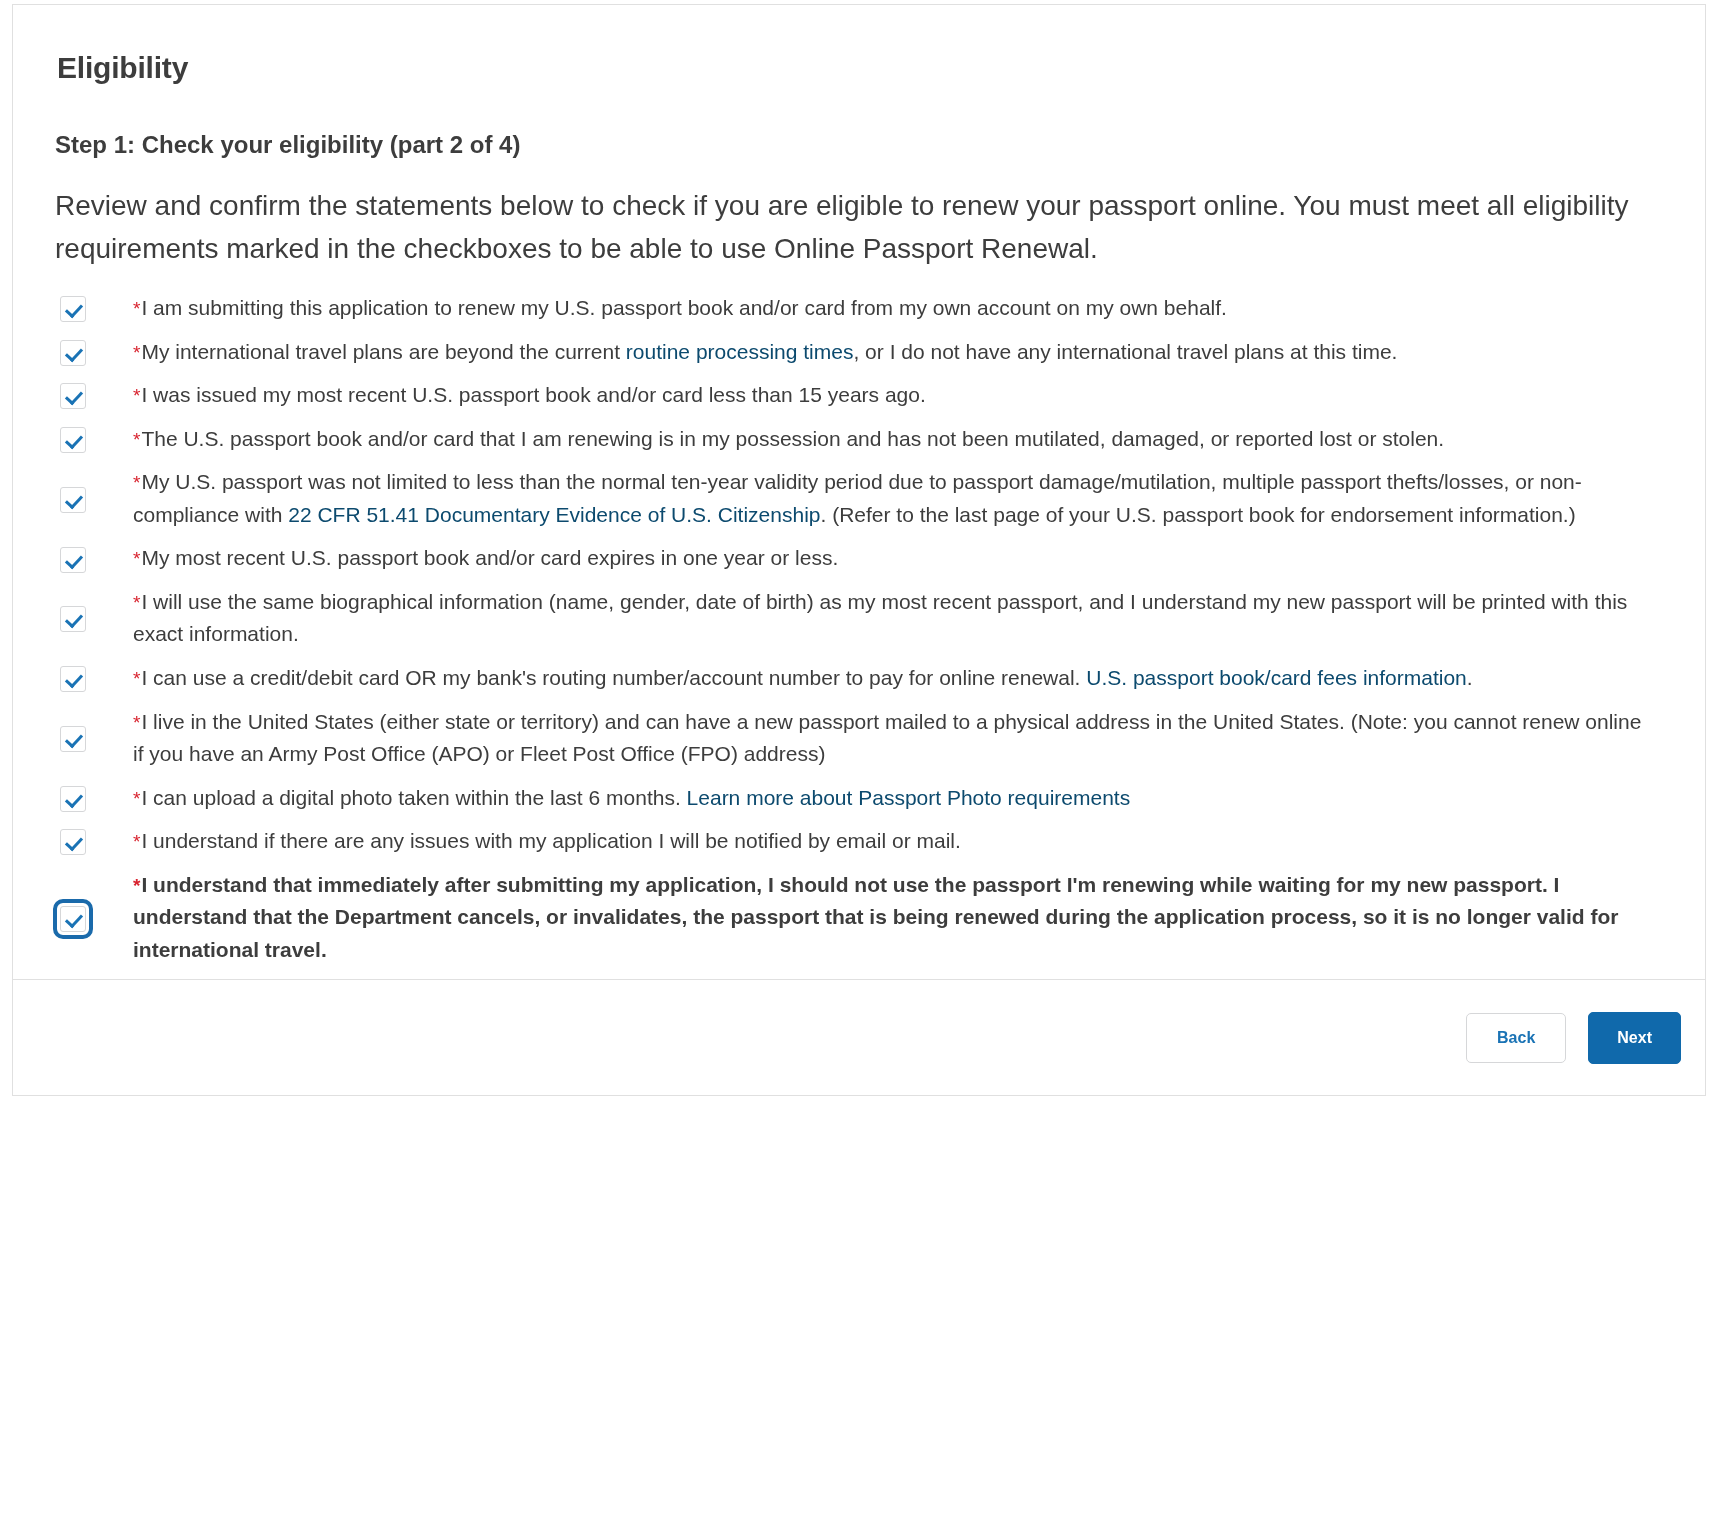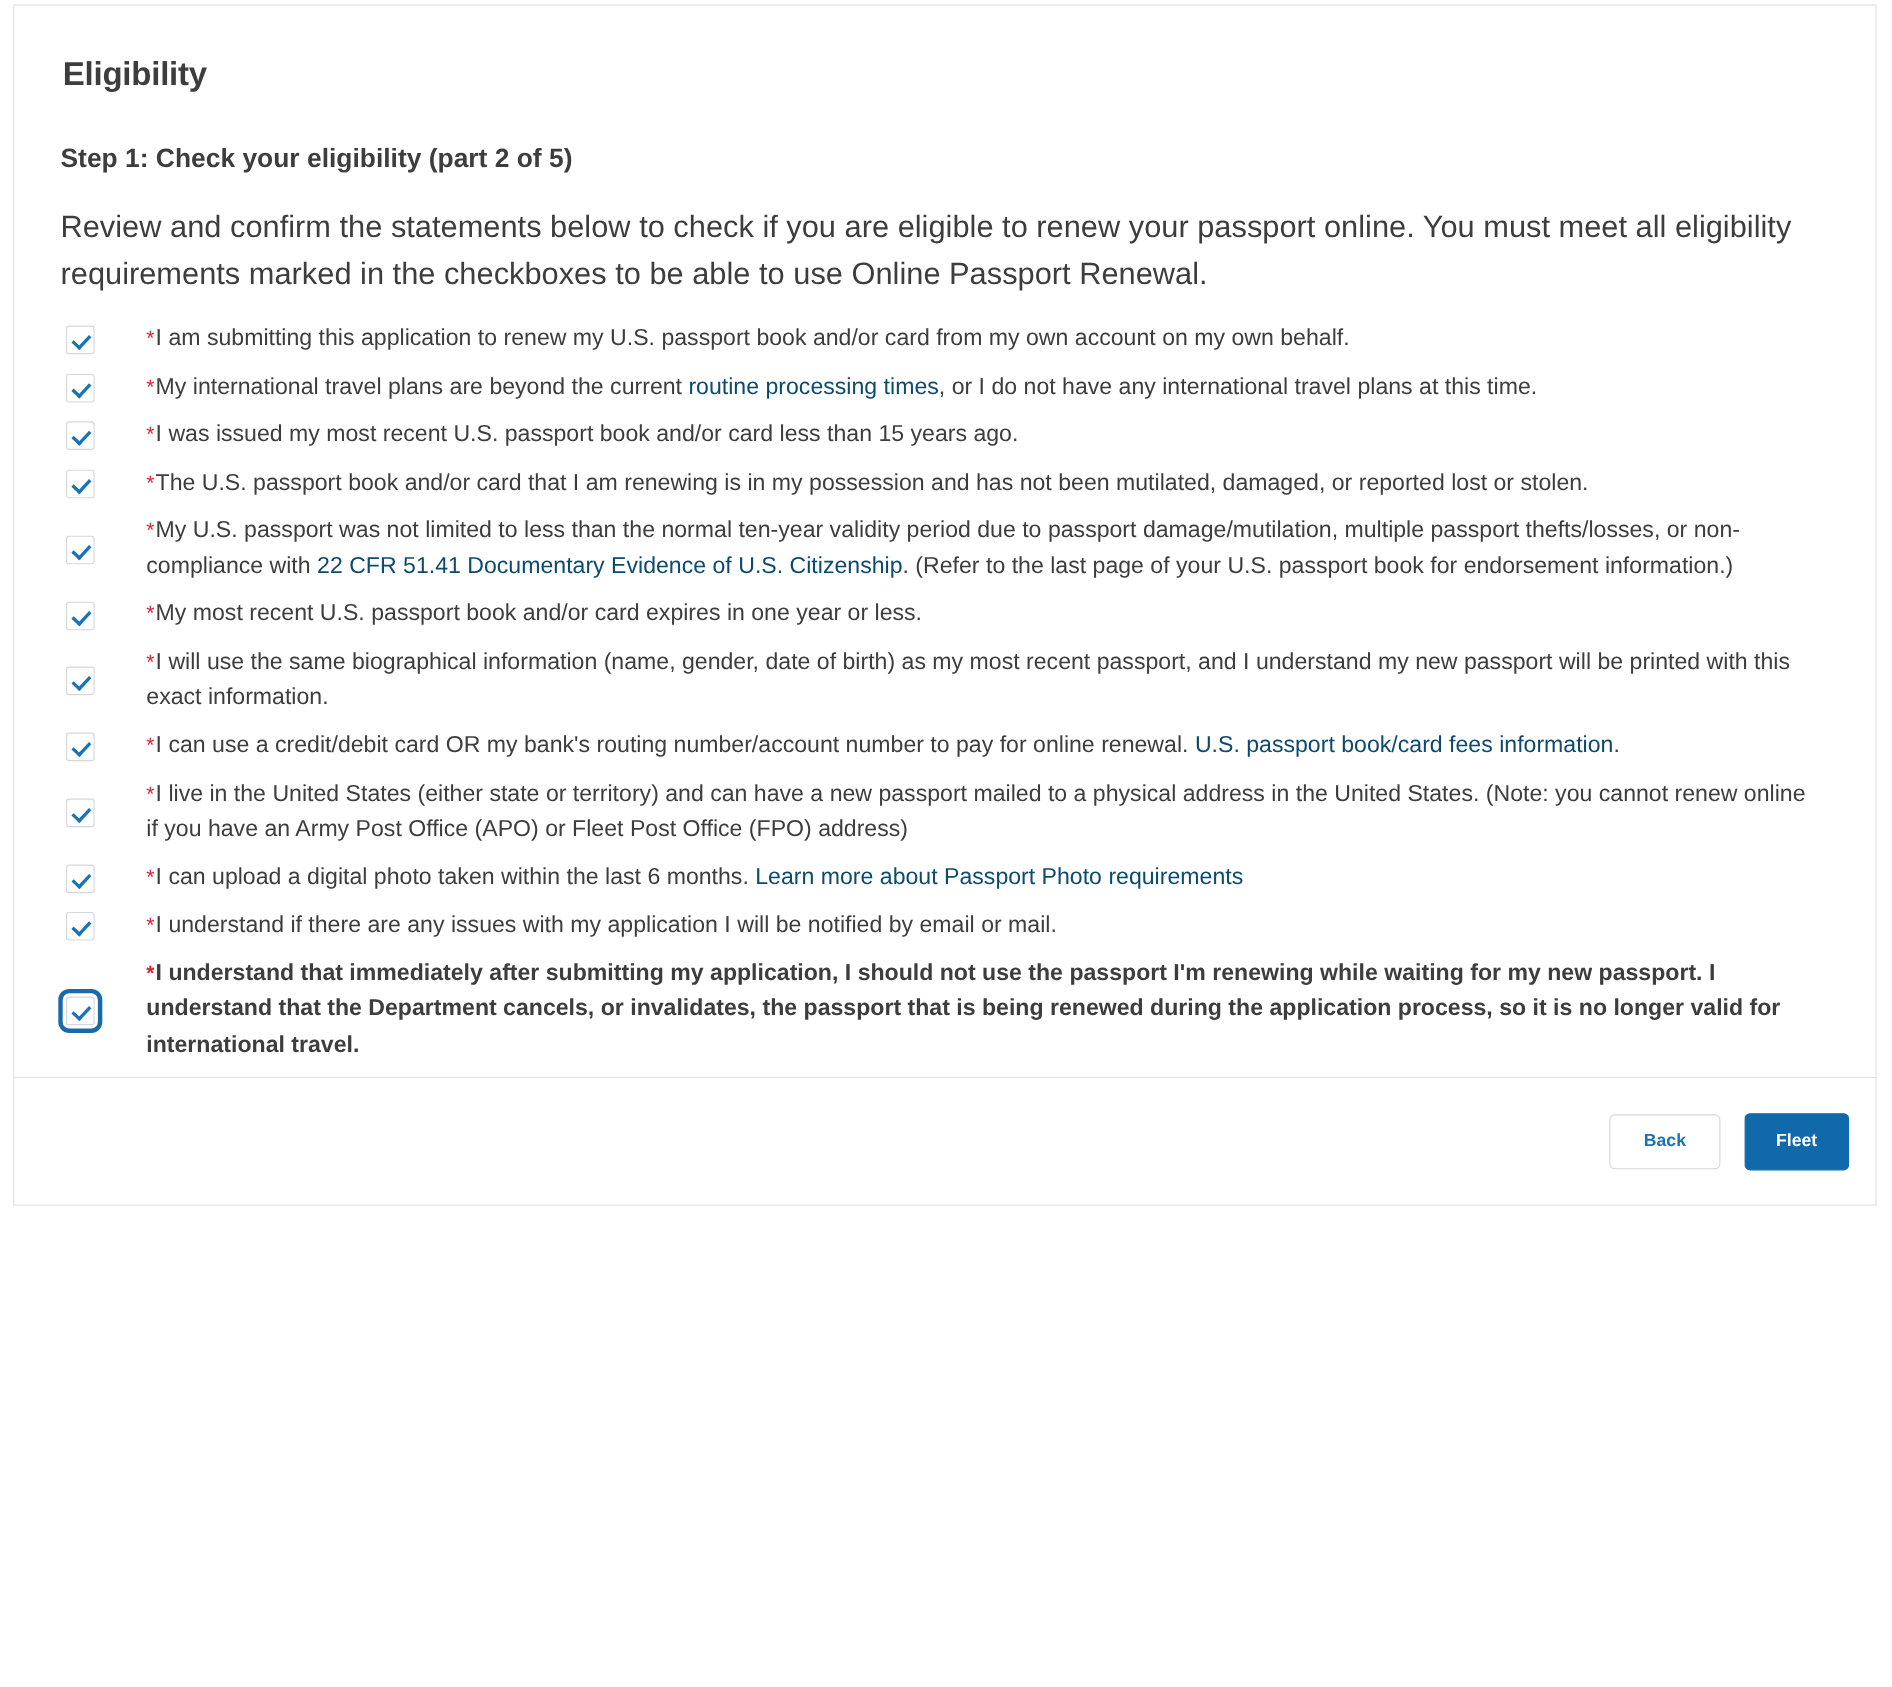--- a/index.html
+++ b/index.html
@@ -183,21 +183,21 @@
 </head>
 <body>
 
 <div class="page">
   <div class="card">
 
     <div class="card-body">
 
       <h1 class="page-title">Eligibility</h1>
 
-      <h2 class="step-title">Step 1: Check your eligibility (part 2 of 5)</h2>
+      <h2 class="step-title">Step 1: Check your eligibility (part 2 of 4)</h2>
 
       <p class="intro">Review and confirm the statements below to check if you are eligible to renew your passport online. You must meet all eligibility requirements marked in the checkboxes to be able to use Online Passport Renewal.</p>
 
       <ul class="checklist" id="checklist">
           <li class="check-item">
             <span class="cb-wrap">
               <span class="cb" role="checkbox" aria-checked="true"></span>
             </span>
             <span class="item-text"><span class="req">*</span><span>I am submitting this application to renew my U.S. passport book and/or card from my own account on my own behalf.</span></span>
           </li>
@@ -266,17 +266,17 @@
               <span class="cb focused" role="checkbox" aria-checked="true"></span>
             </span>
             <span class="item-text bold"><span class="req">*</span><span>I understand that immediately after submitting my application, I should not use the passport I'm renewing while waiting for my new passport. I understand that the Department cancels, or invalidates, the passport that is being renewed during the application process, so it is no longer valid for international travel.</span></span>
           </li>
         </ul>
 
     </div>
 
     <div class="card-footer">
       <button class="btn btn-back">Back</button>
-      <button class="btn btn-next">Fleet</button>
+      <button class="btn btn-next">Next</button>
     </div>
 
   </div>
 </div>
 
 </body></html>

